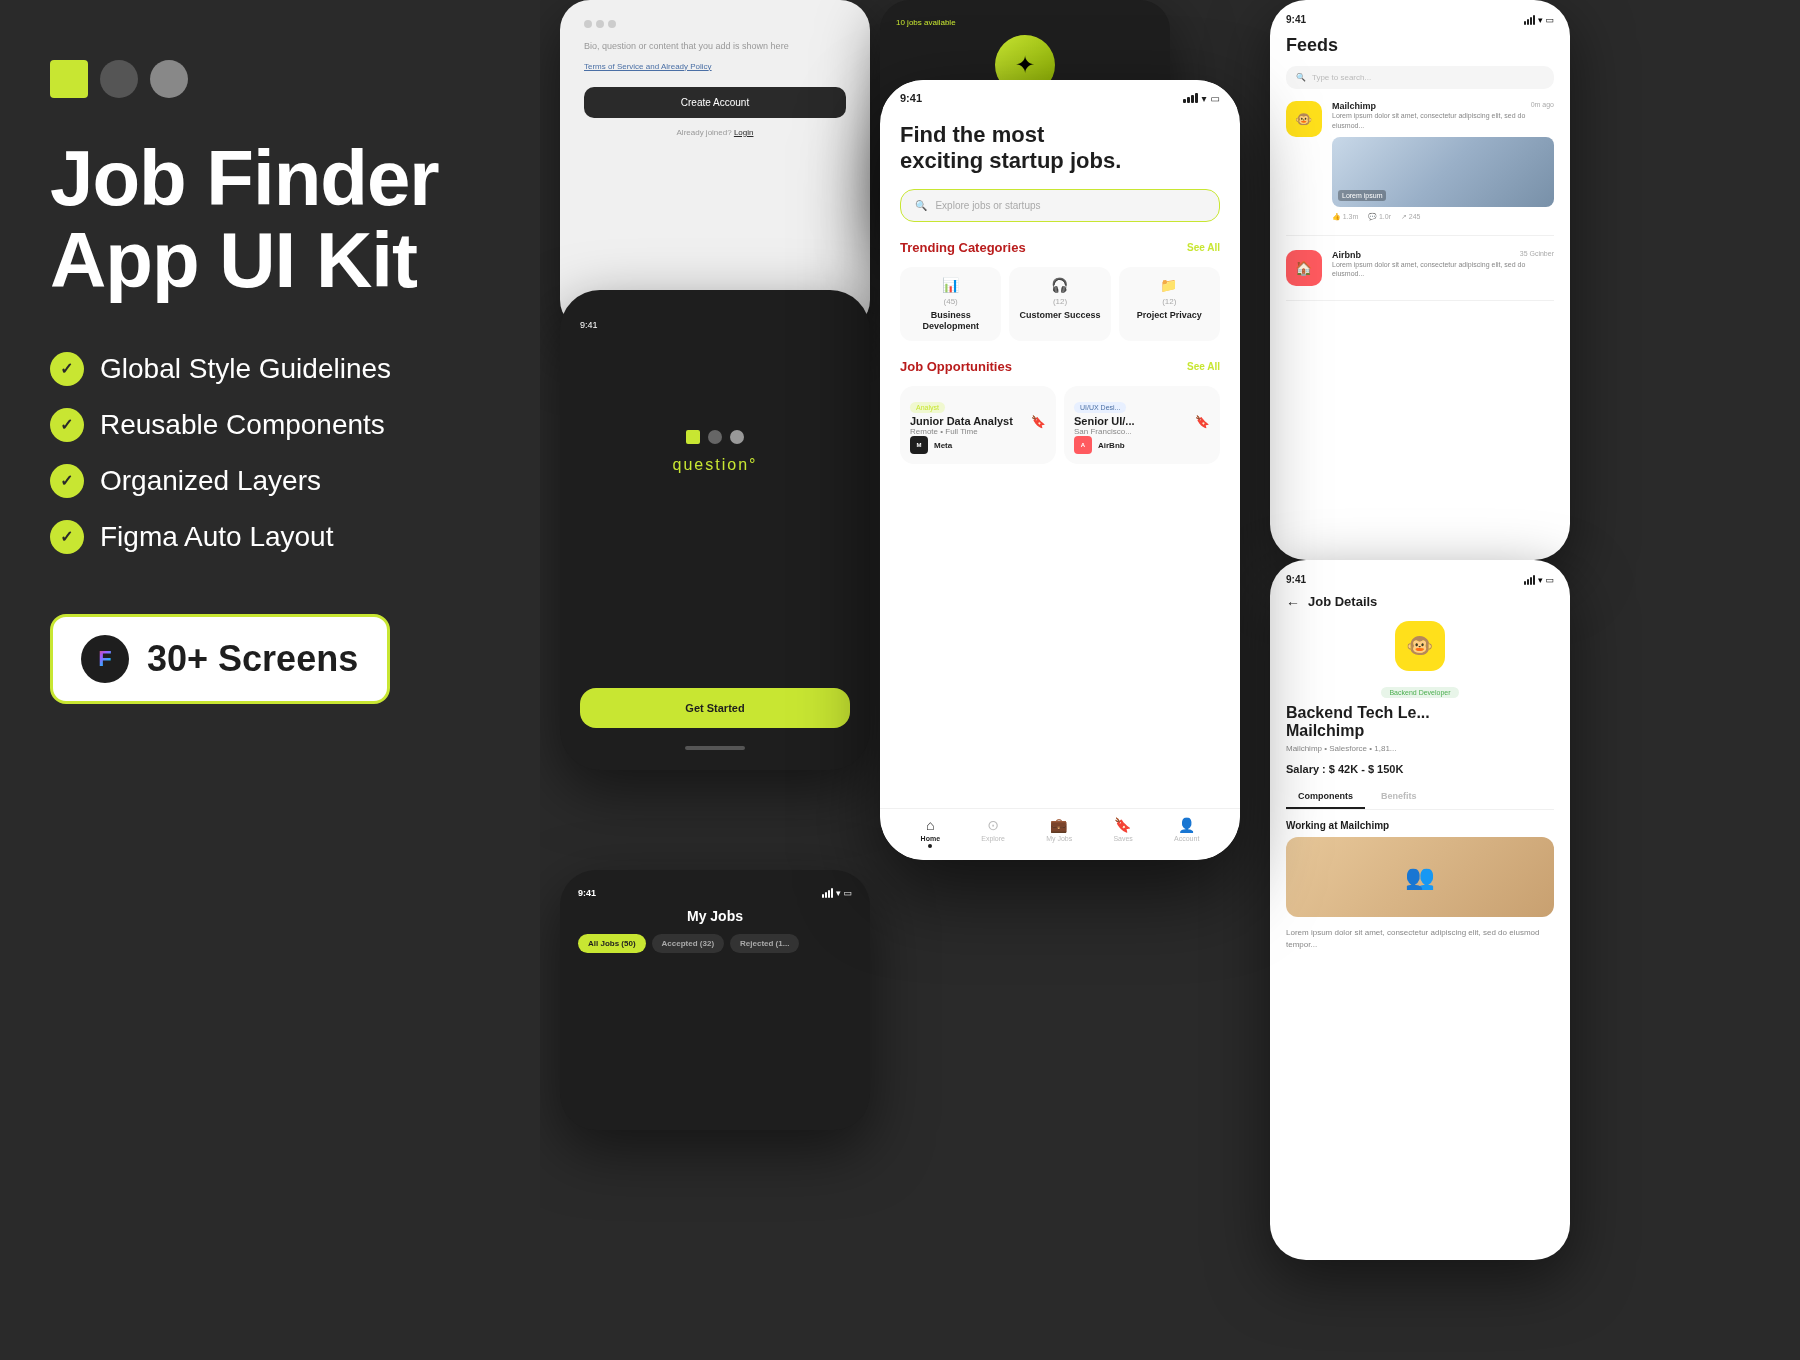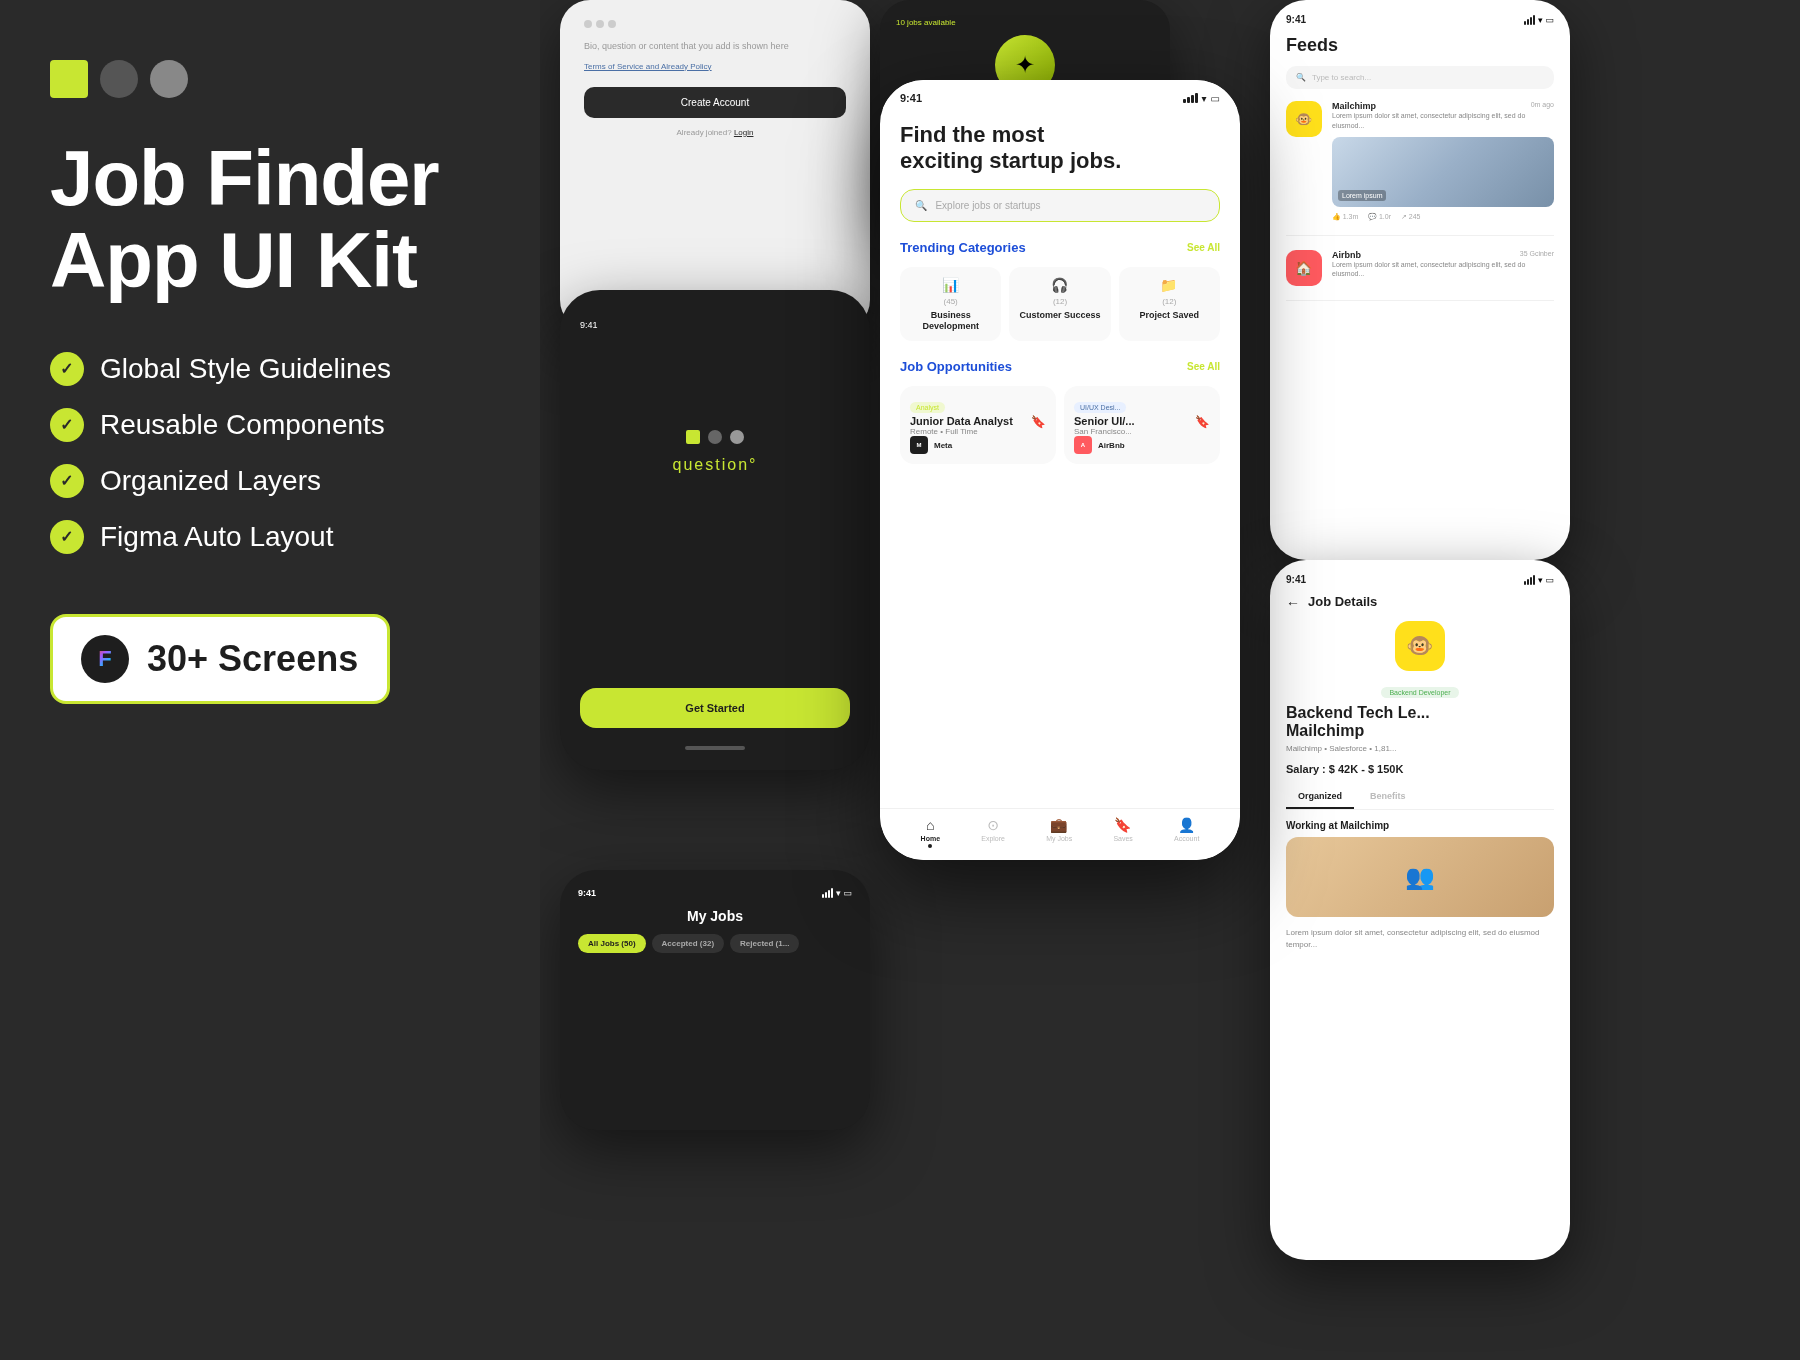--- a/index.html
+++ b/index.html
@@ -323,21 +323,21 @@
       margin-bottom: 18px;
       border: 1.5px solid #c8e632;
     }
     .search-placeholder { font-size: 10px; color: #aaa; }
     .section-header {
       display: flex;
       justify-content: space-between;
       align-items: center;
       margin-bottom: 12px;
     }
-    .section-title { font-size: 13px; font-weight: 700; color: #1d4ed8; }
+    .section-title { font-size: 13px; font-weight: 700; color: #b91c1c; }
     .see-all { font-size: 10px; color: #c8e632; font-weight: 600; }
     .categories-row {
       display: flex;
       gap: 8px;
       margin-bottom: 18px;
     }
     .category-card {
       flex: 1;
       background: #f9f9f9;
       border-radius: 12px;
@@ -725,21 +725,21 @@
             <span class="cat-name">Business Development</span>
           </div>
           <div class="category-card">
             <span class="cat-icon">🎧</span>
             <span class="cat-count">(12)</span>
             <span class="cat-name">Customer Success</span>
           </div>
           <div class="category-card">
             <span class="cat-icon">📁</span>
             <span class="cat-count">(12)</span>
-            <span class="cat-name">Project Saved</span>
+            <span class="cat-name">Project Privacy</span>
           </div>
         </div>
 
         <div class="section-header">
           <span class="section-title">Job Opportunities</span>
           <span class="see-all">See All</span>
         </div>
 
         <div class="jobs-row">
           <div class="job-card-half">
@@ -904,21 +904,21 @@
       <div style="text-align:center;">
         <span class="details-tag">Backend Developer</span>
       </div>
       <div class="details-job-title">Backend Tech Le...<br>Mailchimp</div>
       <div class="details-company-info">Mailchimp • Salesforce • 1,81...</div>
       <div class="details-salary">
         <span>Salary :</span>
         <span>$ 42K - $ 150K</span>
       </div>
       <div class="details-tabs">
-        <div class="details-tab active">Organized</div>
+        <div class="details-tab active">Components</div>
         <div class="details-tab">Benefits</div>
       </div>
       <div class="details-section-title">Working at Mailchimp</div>
       <div class="team-img">
         <div style="width:100%;height:100%;background:linear-gradient(135deg,#e8c89a,#c8a070);display:flex;align-items:center;justify-content:center;">
           <span style="font-size:24px;">👥</span>
         </div>
       </div>
       <div class="details-section-text">Lorem ipsum dolor sit amet, consectetur adipiscing elit, sed do eiusmod tempor...</div>
     </div>

